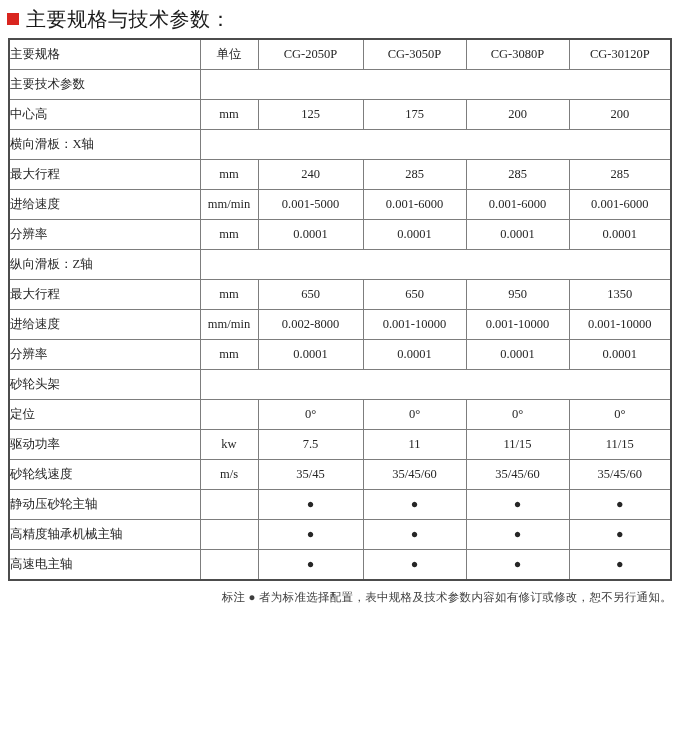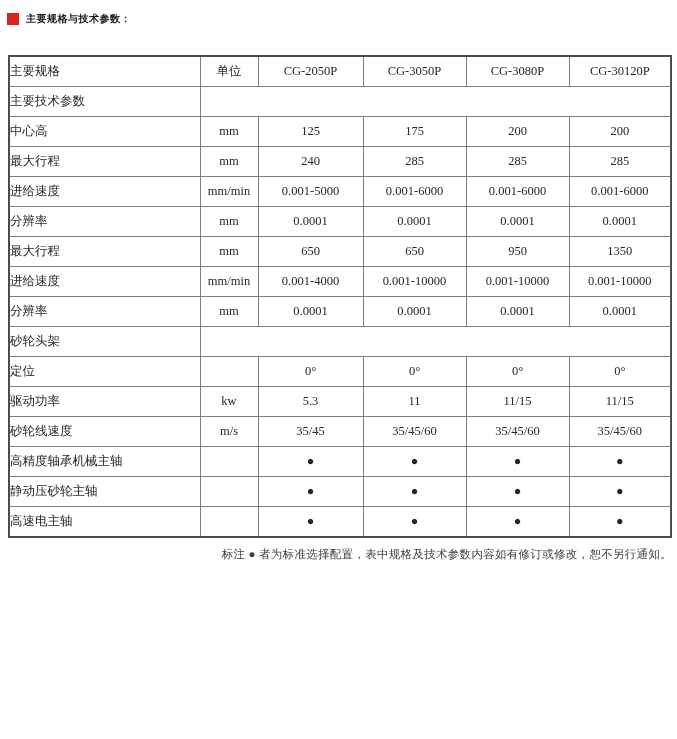--- a/index.html
+++ b/index.html
@@ -25,29 +25,29 @@
     padding: 7px 0 0 7px;
     height: 24px;
   }
   .red-square {
     width: 12px;
     height: 12px;
     flex: 0 0 12px;
   }
   .title-text {
     font-family: "Liberation Sans", "DejaVu Sans", sans-serif;
-    font-weight: bold;
-    font-size: 10px;
+    font-weight: normal;
+    font-size: 20px;
     color: #1a1a1a;
     letter-spacing: 0.5px;
   }
   table.spec {
     border-collapse: collapse;
     table-layout: fixed;
-    margin: 24px 0 0 8px;
+    margin: 7px 0 0 8px;
     width: 662px;
     border: 2px solid #4c4c4c;
   }
   table.spec td, table.spec th {
     border: 1px solid #7d7d7d;
     height: 29px;
     padding: 0;
     font-size: 12.5px;
     font-weight: normal;
     color: #262626;
@@ -111,20 +111,24 @@
         </tr>
         <tr>
           <td class="label-cell">中心高</td>
           <td class="center-cell">mm</td>
           <td class="center-cell">125</td>
           <td class="center-cell">175</td>
           <td class="center-cell">200</td>
           <td class="center-cell">200</td>
         </tr>
         <tr>
+          <td class="label-cell">横向滑板：X轴</td>
+          <td class="center-cell" colspan="5"></td>
+        </tr>
+        <tr>
           <td class="label-cell">最大行程</td>
           <td class="center-cell">mm</td>
           <td class="center-cell">240</td>
           <td class="center-cell">285</td>
           <td class="center-cell">285</td>
           <td class="center-cell">285</td>
         </tr>
         <tr>
           <td class="label-cell">进给速度</td>
           <td class="center-cell">mm/min</td>
@@ -135,31 +139,35 @@
         </tr>
         <tr>
           <td class="label-cell">分辨率</td>
           <td class="center-cell">mm</td>
           <td class="center-cell">0.0001</td>
           <td class="center-cell">0.0001</td>
           <td class="center-cell">0.0001</td>
           <td class="center-cell">0.0001</td>
         </tr>
         <tr>
+          <td class="label-cell">纵向滑板：Z轴</td>
+          <td class="center-cell" colspan="5"></td>
+        </tr>
+        <tr>
           <td class="label-cell">最大行程</td>
           <td class="center-cell">mm</td>
           <td class="center-cell">650</td>
           <td class="center-cell">650</td>
           <td class="center-cell">950</td>
           <td class="center-cell">1350</td>
         </tr>
         <tr>
           <td class="label-cell">进给速度</td>
           <td class="center-cell">mm/min</td>
-          <td class="center-cell">0.001-4000</td>
+          <td class="center-cell">0.002-8000</td>
           <td class="center-cell">0.001-10000</td>
           <td class="center-cell">0.001-10000</td>
           <td class="center-cell">0.001-10000</td>
         </tr>
         <tr>
           <td class="label-cell">分辨率</td>
           <td class="center-cell">mm</td>
           <td class="center-cell">0.0001</td>
           <td class="center-cell">0.0001</td>
           <td class="center-cell">0.0001</td>
@@ -173,43 +181,43 @@
           <td class="label-cell">定位</td>
           <td class="center-cell"></td>
           <td class="center-cell">0°</td>
           <td class="center-cell">0°</td>
           <td class="center-cell">0°</td>
           <td class="center-cell">0°</td>
         </tr>
         <tr>
           <td class="label-cell">驱动功率</td>
           <td class="center-cell">kw</td>
-          <td class="center-cell">5.3</td>
+          <td class="center-cell">7.5</td>
           <td class="center-cell">11</td>
           <td class="center-cell">11/15</td>
           <td class="center-cell">11/15</td>
         </tr>
         <tr>
           <td class="label-cell">砂轮线速度</td>
           <td class="center-cell">m/s</td>
           <td class="center-cell">35/45</td>
           <td class="center-cell">35/45/60</td>
           <td class="center-cell">35/45/60</td>
           <td class="center-cell">35/45/60</td>
         </tr>
         <tr>
+          <td class="label-cell">静动压砂轮主轴</td>
+          <td class="center-cell"></td>
+          <td class="center-cell bullet">●</td>
+          <td class="center-cell bullet">●</td>
+          <td class="center-cell bullet">●</td>
+          <td class="center-cell bullet">●</td>
+        </tr>
+        <tr>
           <td class="label-cell">高精度轴承机械主轴</td>
-          <td class="center-cell"></td>
-          <td class="center-cell bullet">●</td>
-          <td class="center-cell bullet">●</td>
-          <td class="center-cell bullet">●</td>
-          <td class="center-cell bullet">●</td>
-        </tr>
-        <tr>
-          <td class="label-cell">静动压砂轮主轴</td>
           <td class="center-cell"></td>
           <td class="center-cell bullet">●</td>
           <td class="center-cell bullet">●</td>
           <td class="center-cell bullet">●</td>
           <td class="center-cell bullet">●</td>
         </tr>
         <tr>
           <td class="label-cell">高速电主轴</td>
           <td class="center-cell"></td>
           <td class="center-cell bullet">●</td>

